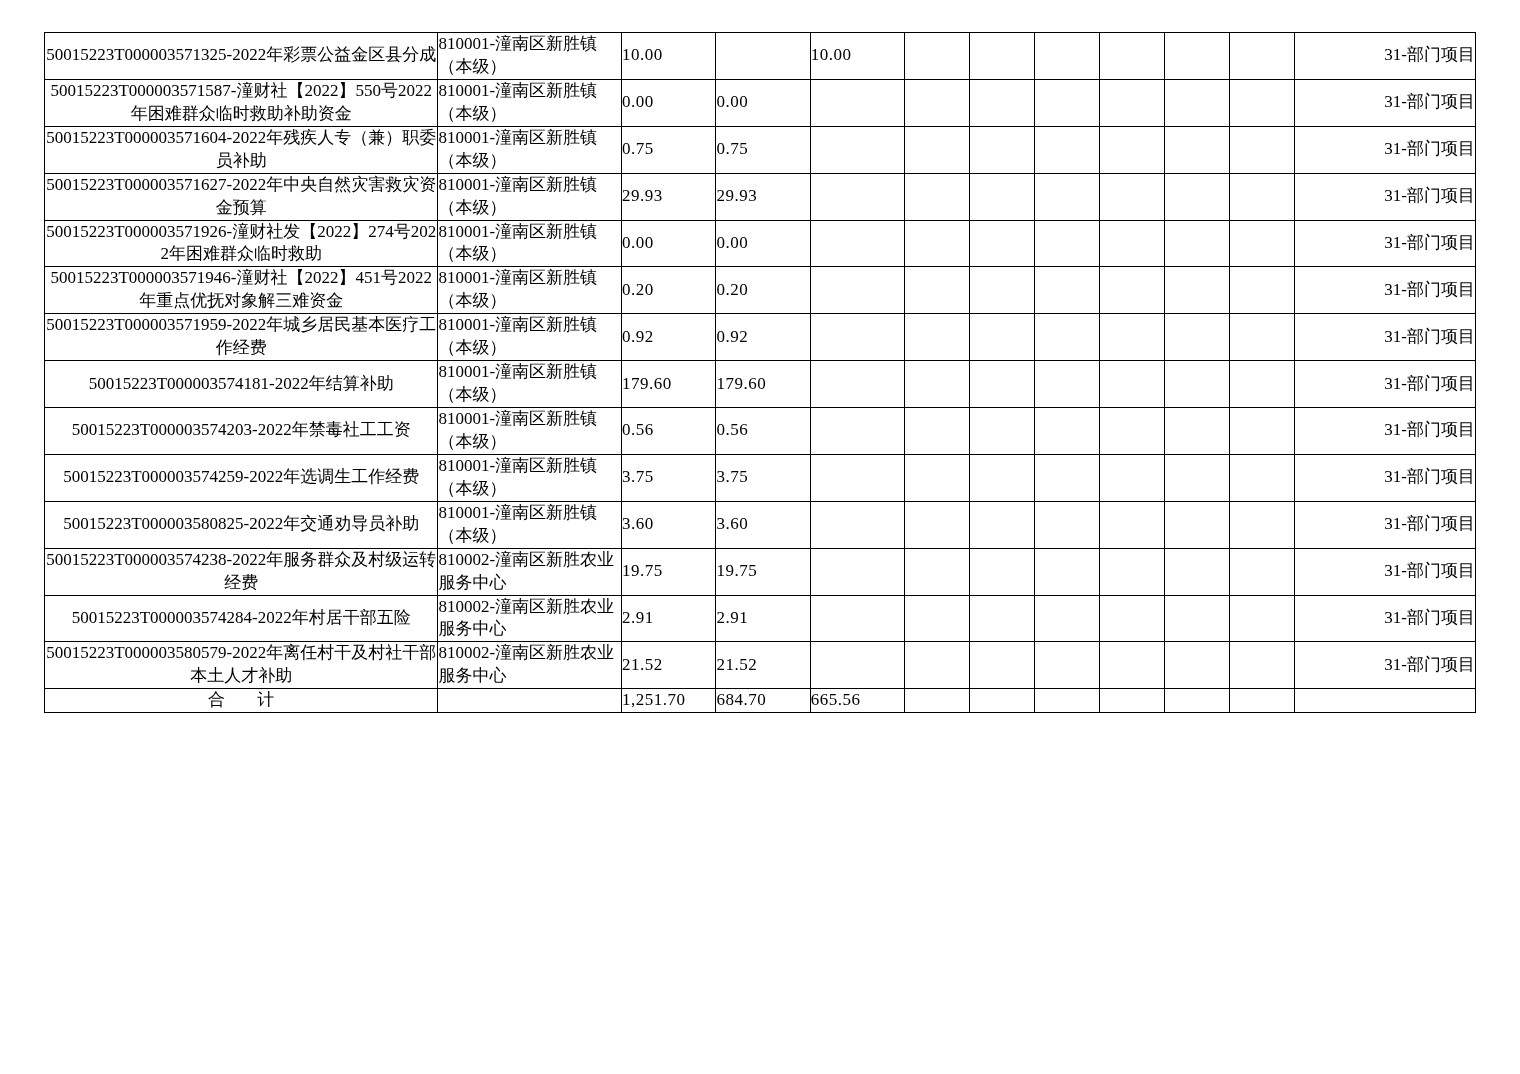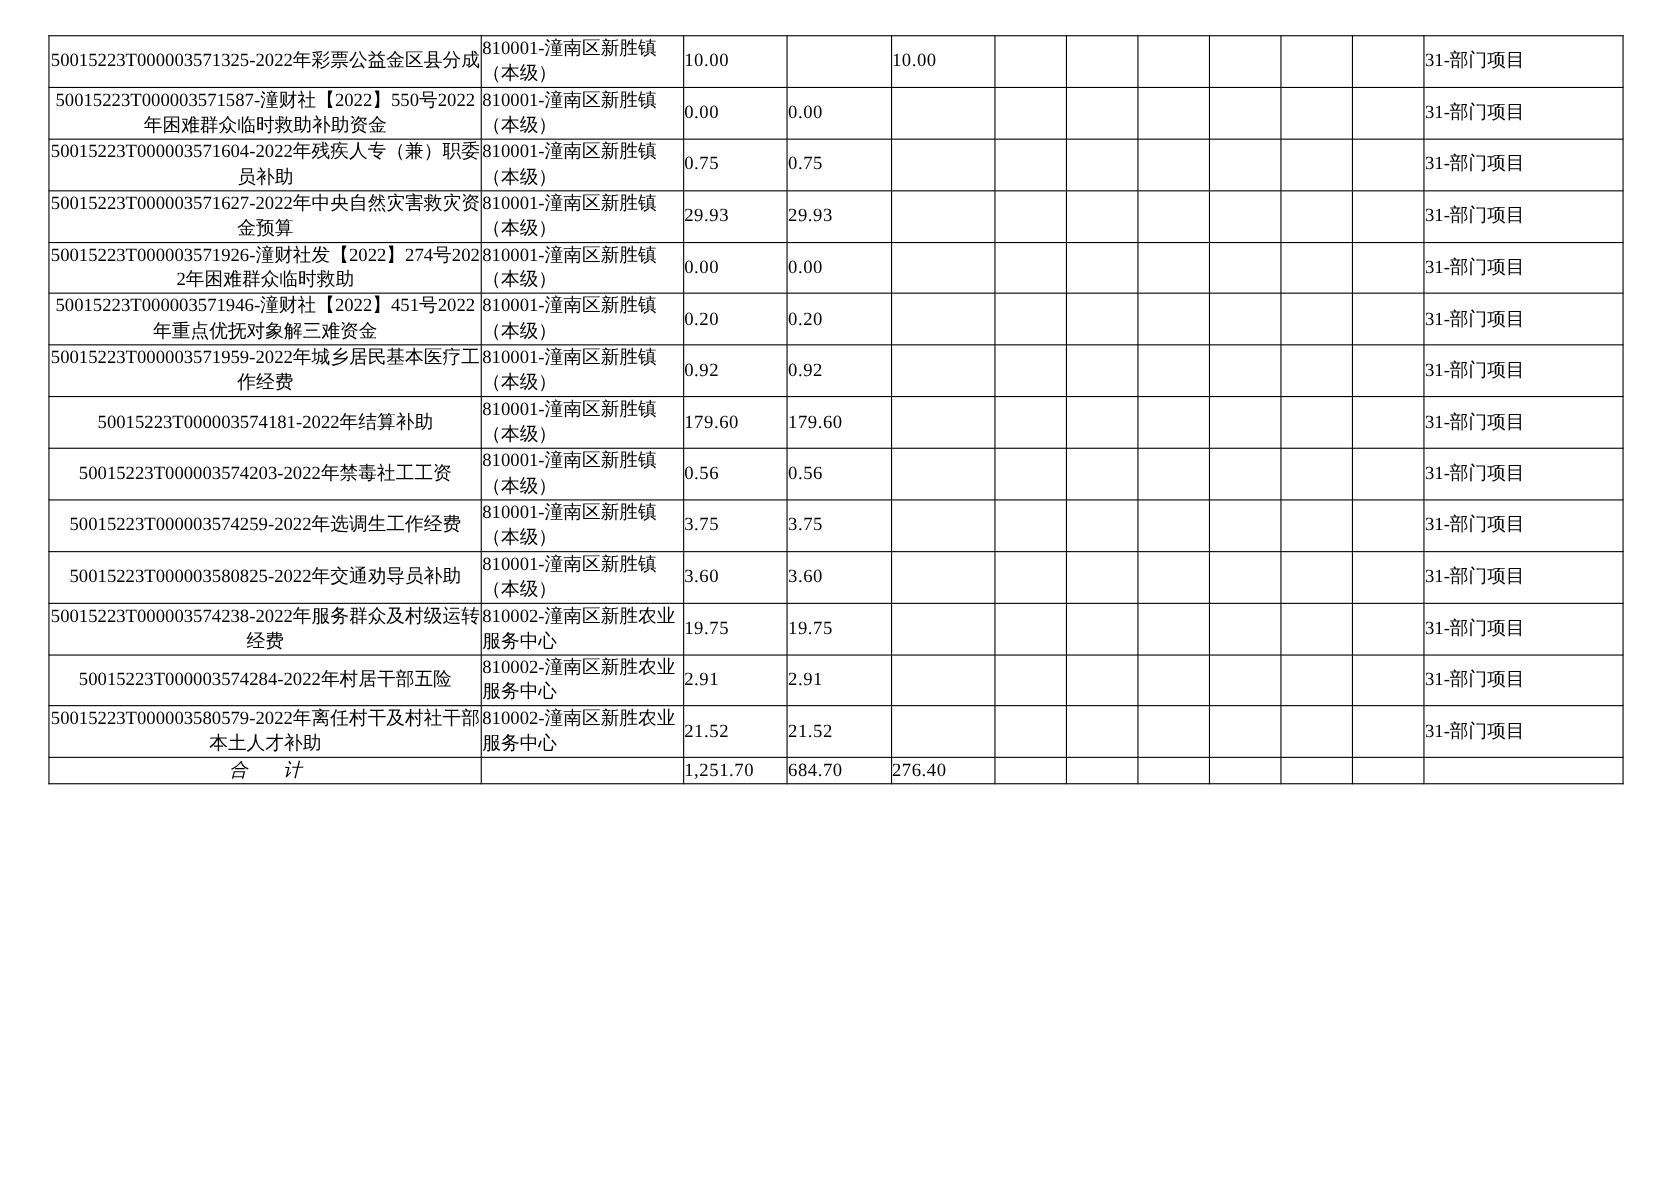--- a/index.html
+++ b/index.html
@@ -51,34 +51,33 @@
     word-break: break-all;
   }
   .cell-num {
     padding: 5px 9px 5px 4px;
     font-family: "Liberation Serif", "DejaVu Serif", serif;
     letter-spacing: 0.5px;
     white-space: nowrap;
   }
   .cell-type {
     padding: 5px 4px 5px 10px;
-    text-align: left;
+    text-align: right;
     white-space: nowrap;
   }
   .cell-empty { padding: 5px 4px; }
 
   tr.total td {
     border-top: 1px solid #000000;
   }
   .total-label {
     text-align: center;
     letter-spacing: 14px;
     padding: 7px 4px 7px 10px;
     text-indent: 14px;
-    font-style: italic;
   }
   .total-num {
     text-align: left;
     padding: 7px 9px 7px 4px;
     letter-spacing: 0.5px;
     white-space: nowrap;
   }
 </style>
 </head>
 <body>
@@ -311,21 +310,21 @@
         <td class="cell-empty"></td>
         <td class="cell-empty"></td>
         <td class="cell-type">31-部门项目</td>
       </tr>
 
       <tr class="total">
         <td class="total-label">合 计</td>
         <td class="cell-empty"></td>
         <td class="total-num">1,251.70</td>
         <td class="total-num">684.70</td>
-        <td class="total-num">276.40</td>
+        <td class="total-num">665.56</td>
         <td class="cell-empty"></td>
         <td class="cell-empty"></td>
         <td class="cell-empty"></td>
         <td class="cell-empty"></td>
         <td class="cell-empty"></td>
         <td class="cell-empty"></td>
         <td class="cell-empty"></td>
       </tr>
 
     </tbody>

